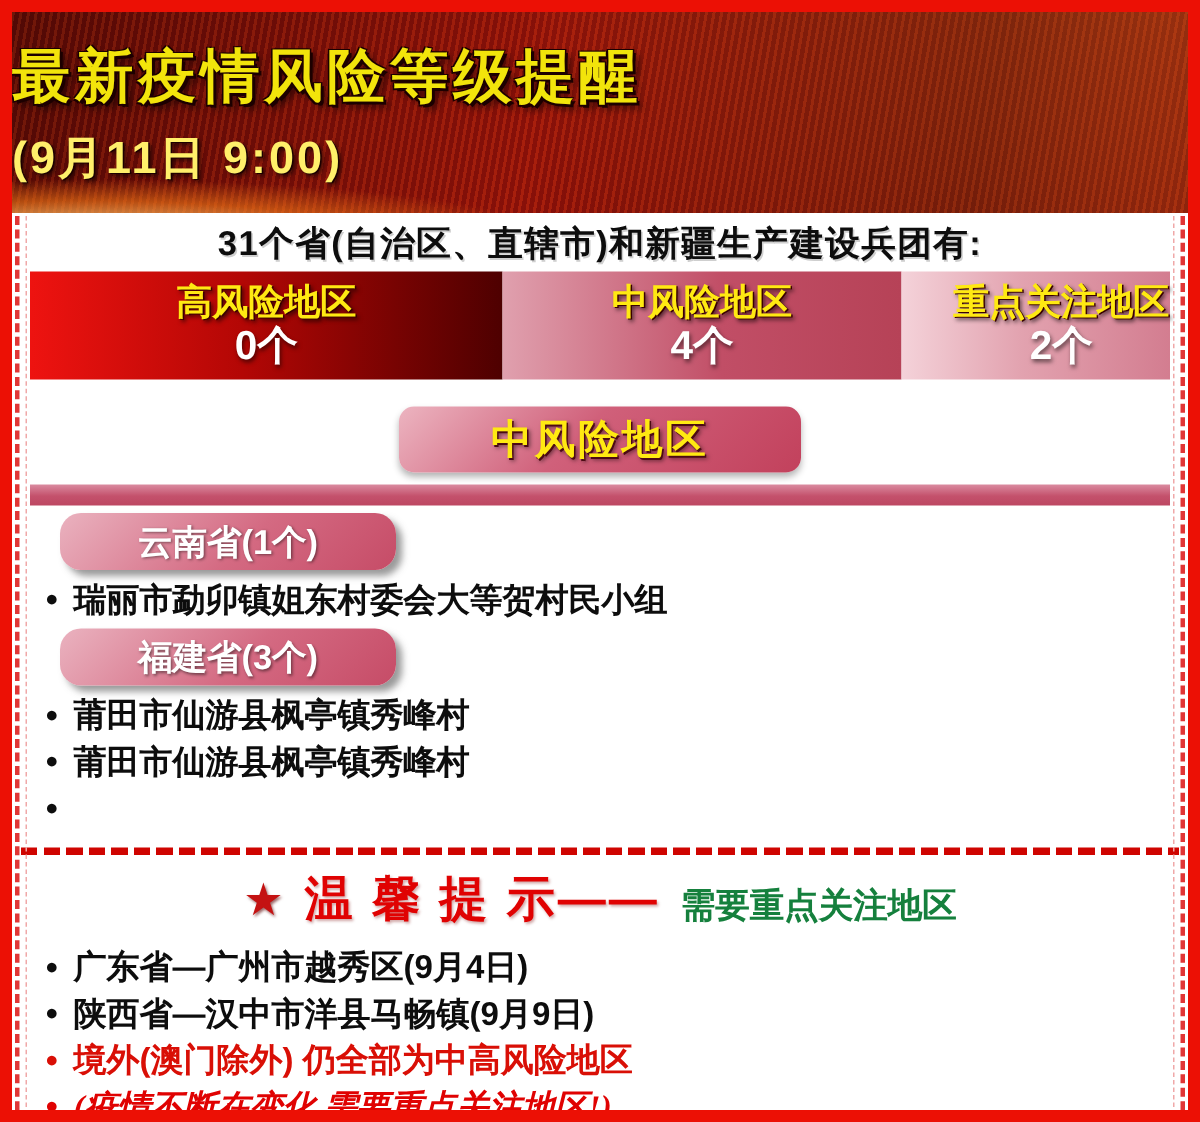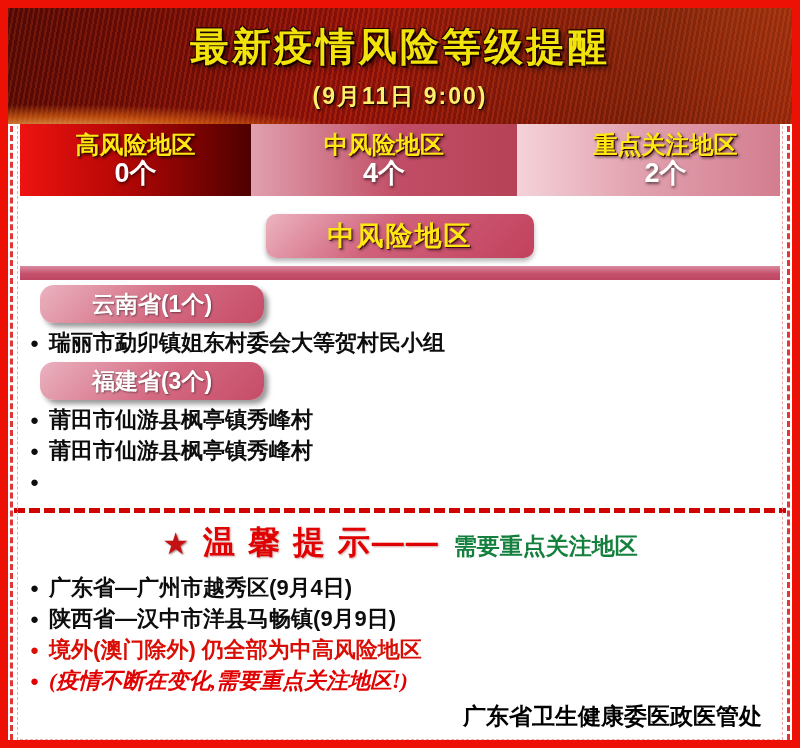--- a/index.html
+++ b/index.html
@@ -4,53 +4,53 @@
 <style>
   html,body{margin:0;padding:0;background:#fff;}
   .poster{
     width:800px;height:748px;box-sizing:border-box;
     border:8px solid #ec1005;
     font-family:"Liberation Sans",sans-serif;
     overflow:hidden;background:#fff;position:relative;
   }
   
   .header{
-    height:116px;position:relative;overflow:hidden;
-    display:flex;flex-direction:column;align-items:center;justify-content:center;gap:7px;
+    height:134px;position:relative;overflow:hidden;
+    display:flex;flex-direction:column;justify-content:center;gap:7px;
     background:
       radial-gradient(ellipse 55% 40% at 6% 112%, rgba(255,225,150,.95), rgba(255,130,25,.55) 45%, rgba(255,120,20,0) 72%),
       radial-gradient(circle at 98% -30%, rgba(255,140,40,.28), rgba(255,140,40,0) 55%),
       repeating-linear-gradient(100deg, rgba(255,135,35,.10) 0 2px, rgba(0,0,0,.14) 2px 5px),
       linear-gradient(100deg,#5e0a06,#9e130a 45%,#6b0c06 82%,#8a1208);
   }
   .title{
     font-size:39px;font-weight:bold;color:#f2e40b;letter-spacing:3px;
     text-shadow:2px 2px 0 #1c0000,-1px -1px 0 #1c0000,1px -1px 0 #1c0000,-1px 1px 0 #1c0000,4px 4px 5px rgba(0,0,0,.55);
   }
   .date{
-    font-size:23px;font-weight:bold;color:#ffef6a;letter-spacing:2px;
+    font-size:30px;font-weight:bold;color:#ffef6a;letter-spacing:2px;
     text-shadow:1px 1px 0 #1c0000,2px 2px 3px rgba(0,0,0,.6);
   }
   
   .inner{height:618px;position:relative;background:#fff;}
   .edge{position:absolute;pointer-events:none;}
   .edge-left{top:2px;bottom:2px;left:2px;width:0;border-left:3px dashed #e03636;}
   .edge-left2{top:2px;bottom:2px;left:9px;width:0;border-left:1px dashed #f0a8a8;}
   .edge-right{top:2px;bottom:2px;right:2px;width:0;border-right:3px dashed #e03636;}
   .edge-right2{top:2px;bottom:2px;right:9px;width:0;border-right:1px dashed #f0a8a8;}
   .edge-bottom{left:12px;right:12px;bottom:2px;height:0;border-bottom:1px dashed #f0a8a8;}
 
   .intro{
     text-align:center;font-size:23px;font-weight:bold;color:#0d0d0d;
     padding:5px 0 3px;letter-spacing:1px;
     text-shadow:1px 1px 0 #cfcfcf;
   }
   .stats{display:flex;height:72px;margin:0 12px;}
   .stat{display:flex;flex-direction:column;align-items:center;justify-content:center;line-height:1.15;}
-  .stat-high{width:231px;background:linear-gradient(to right,#ee1310,#b30705 45%,#4e0000);}
+  .stat-high{width:315px;background:linear-gradient(to right,#ee1310,#b30705 45%,#4e0000);}
   .stat-medium{width:266px;background:linear-gradient(to right,#e0a0ae,#c14e66 55%,#b64257);}
   .stat-watch{flex:1;background:linear-gradient(to right,#f4d2d9,#e2a2af 45%,#d37d90);padding-left:34px;}
   .stat-label{
     font-size:24px;font-weight:bold;color:#ffe912;
     text-shadow:1px 1px 0 #3a0000,2px 2px 3px rgba(0,0,0,.65);
   }
   .stat-count{
     font-size:27px;font-weight:bold;color:#ffffff;
     text-shadow:1px 2px 3px rgba(0,0,0,.55);
   }
@@ -113,20 +113,21 @@
     <div class="date">(9月11日 9:00)</div>
   </div>
 
   <div class="inner">
     <div class="edge edge-left"></div>
     <div class="edge edge-left2"></div>
     <div class="edge edge-right"></div>
     <div class="edge edge-right2"></div>
     <div class="edge edge-bottom"></div>
 
+    <div class="intro">31个省(自治区、直辖市)和新疆生产建设兵团有:</div>
 
     <div class="stats">
       <div class="stat stat-high">
         <div class="stat-label">高风险地区</div>
         <div class="stat-count">0个</div>
       </div>
       <div class="stat stat-medium">
         <div class="stat-label">中风险地区</div>
         <div class="stat-count">4个</div>
       </div>

